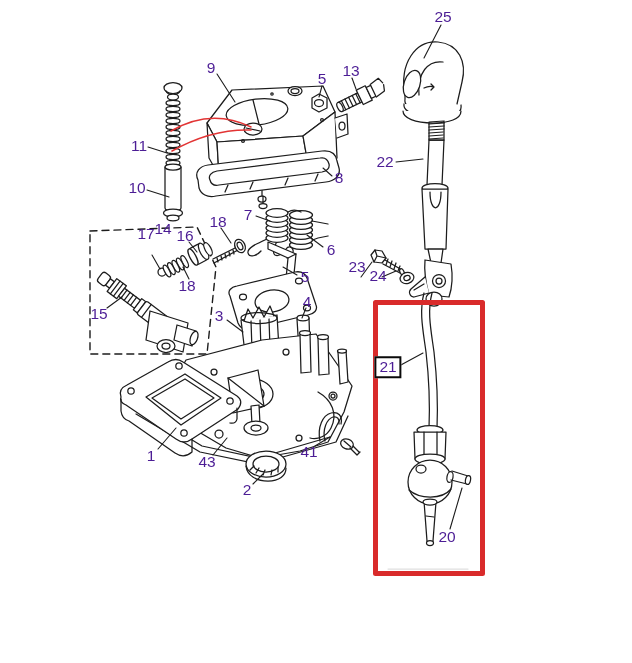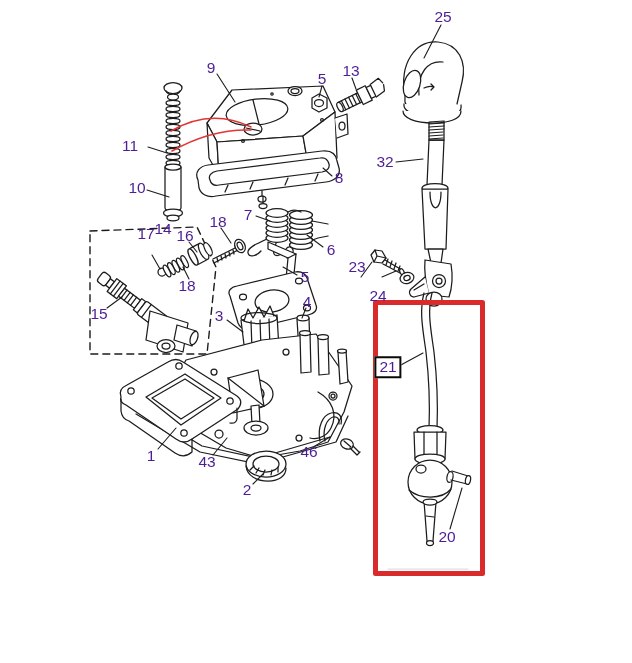--- a/index.html
+++ b/index.html
@@ -338,31 +338,31 @@
 <div class="callout" style="left:151px;top:456px">1</div>
 <div class="callout" style="left:247px;top:490px">2</div>
 <div class="callout" style="left:219px;top:316px">3</div>
 <div class="callout" style="left:307px;top:302px">4</div>
 <div class="callout" style="left:305px;top:277px">5</div>
 <div class="callout" style="left:331px;top:250px">6</div>
 <div class="callout" style="left:248px;top:215px">7</div>
 <div class="callout" style="left:339px;top:178px">8</div>
 <div class="callout" style="left:211px;top:68px">9</div>
 <div class="callout" style="left:137px;top:188px">10</div>
-<div class="callout" style="left:130px;top:146px">11</div>
+<div class="callout" style="left:139px;top:146px">11</div>
 <div class="callout" style="left:322px;top:79px">5</div>
 <div class="callout" style="left:351px;top:71px">13</div>
 <div class="callout" style="left:163px;top:229px">14</div>
 <div class="callout" style="left:99px;top:314px">15</div>
 <div class="callout" style="left:185px;top:236px">16</div>
 <div class="callout" style="left:146px;top:234px">17</div>
 <div class="callout" style="left:187px;top:286px">18</div>
 <div class="callout" style="left:218px;top:222px">18</div>
 <div class="callout" style="left:447px;top:537px">20</div>
 <div class="callout boxed" style="left:388px;top:367px">21</div>
-<div class="callout" style="left:385px;top:162px">32</div>
+<div class="callout" style="left:385px;top:162px">22</div>
 <div class="callout" style="left:357px;top:267px">23</div>
-<div class="callout" style="left:378px;top:296px">24</div>
+<div class="callout" style="left:378px;top:276px">24</div>
 <div class="callout" style="left:443px;top:17px">25</div>
-<div class="callout" style="left:309px;top:452px">46</div>
+<div class="callout" style="left:309px;top:452px">41</div>
 <div class="callout" style="left:207px;top:462px">43</div>
 
 </div>
 
 </body></html>

